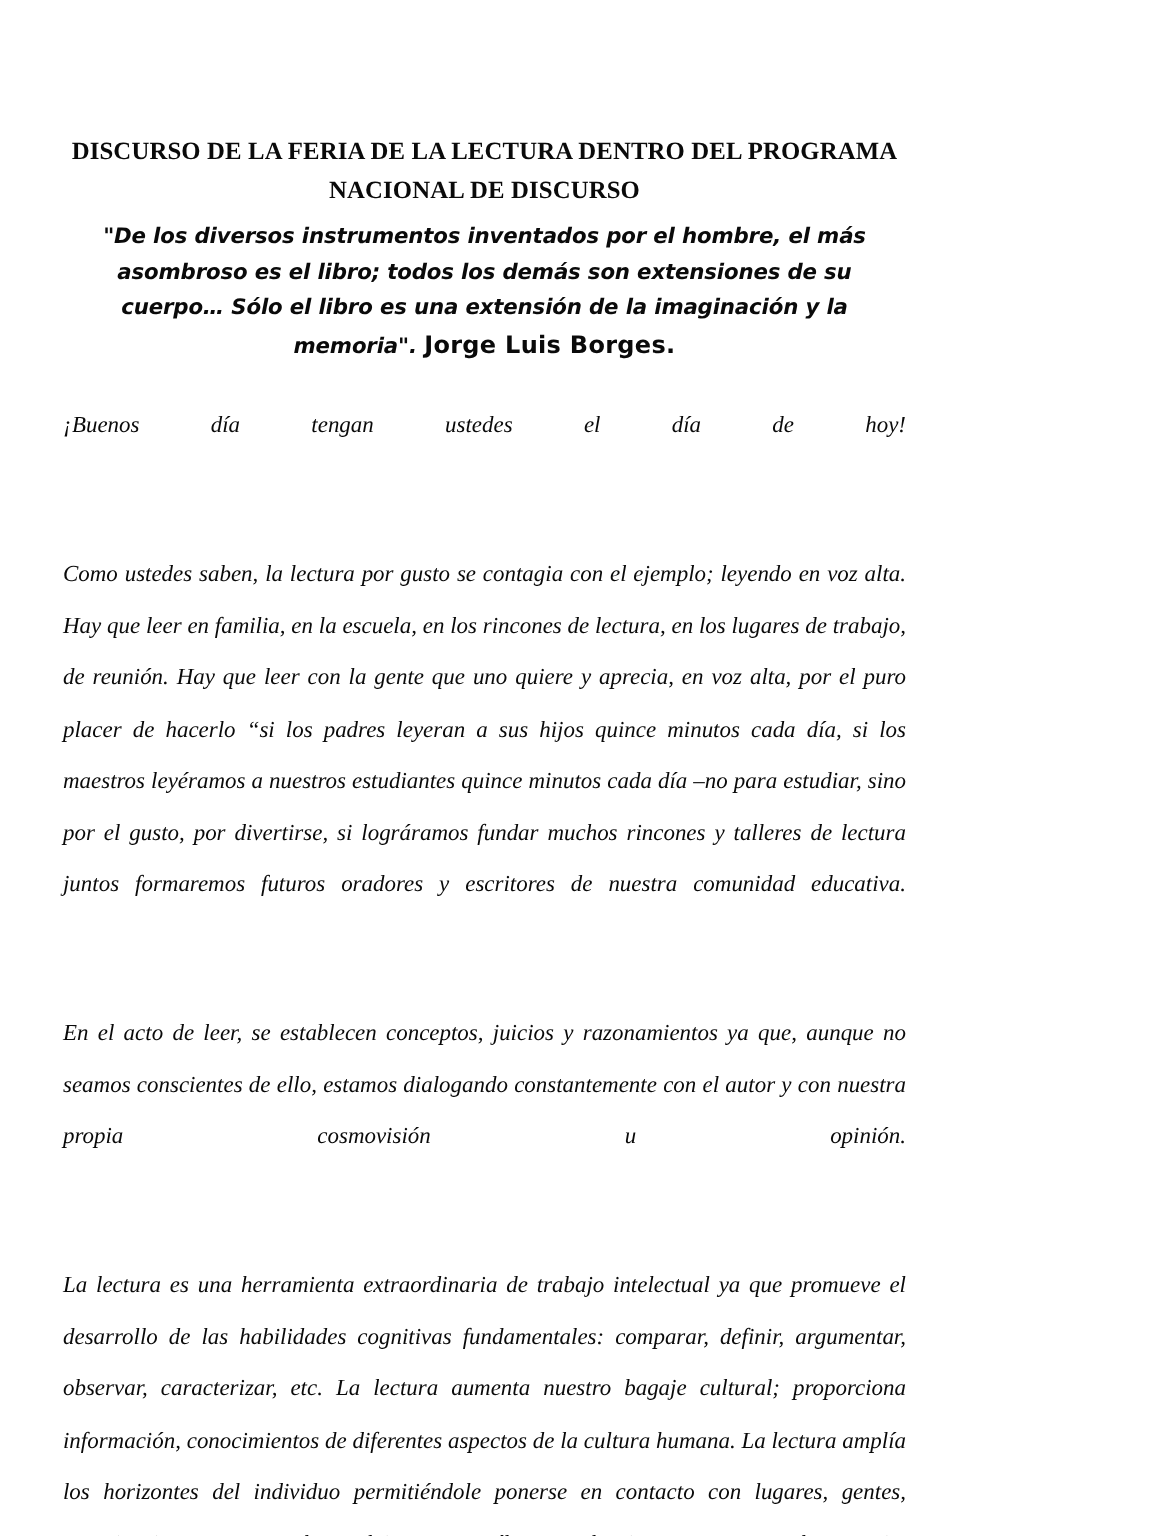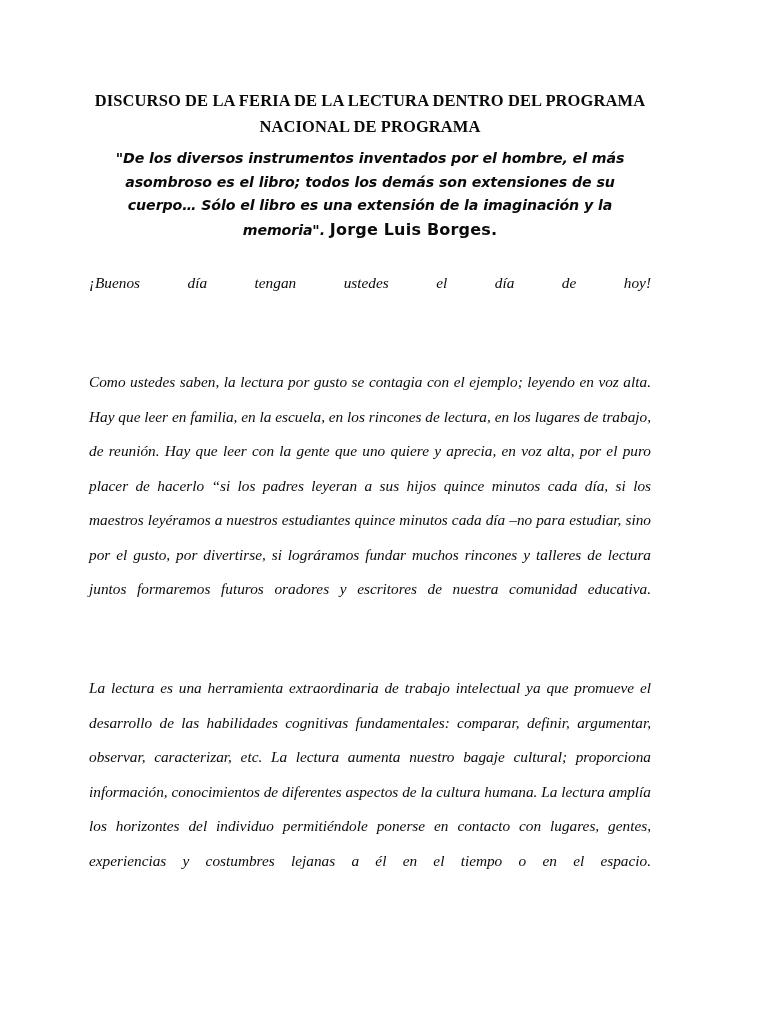--- a/index.html
+++ b/index.html
@@ -17,21 +17,21 @@
     color: #0a0a0a;
     -webkit-font-smoothing: antialiased;
   }
 
   .page {
     position: relative;
     width: 768px;
     height: 844px;
     background: #ffffff;
     box-sizing: border-box;
-    padding: 88px 103px 0 89px;
+    padding: 88px 103px 0 42px;
   }
 
   .doc-body {
     width: 562px;
   }
 
   
   .doc-title {
     font-family: "Liberation Serif", "DejaVu Serif", serif;
     font-weight: 700;
@@ -98,29 +98,30 @@
   }
 </style>
 </head>
 <body>
 
 <div class="page">
   <div class="doc-body">
 
     <h1 class="doc-title">
       <span class="title-line">DISCURSO DE LA FERIA DE LA LECTURA DENTRO DEL PROGRAMA</span>
-      <span class="title-line">NACIONAL DE PROGRAMA</span>
+      <span class="title-line">NACIONAL DE DISCURSO</span>
     </h1>
 
     <p class="epigraph"><span>"De los diversos instrumentos inventados por el hombre, el más asombroso es el libro; todos los demás son extensiones de su cuerpo… Sólo el libro es una extensión de la imaginación y la memoria".</span> <span class="attribution">Jorge Luis Borges.</span></p>
 
     <div class="greeting-block">
       <p class="para">¡Buenos día tengan ustedes el día de hoy!</p>
 
     </div>
 
     <p class="para spaced">Como ustedes saben, la lectura por gusto se contagia con el ejemplo; leyendo en voz alta. Hay que leer en familia, en la escuela, en los rincones de lectura, en los lugares de trabajo, de reunión. Hay que leer con la gente que uno quiere y aprecia, en voz alta, por el puro placer de hacerlo “si los padres leyeran a sus hijos quince minutos cada día, si los maestros leyéramos a nuestros estudiantes quince minutos cada día –no para estudiar, sino por el gusto, por divertirse, si lográramos fundar muchos rincones y talleres de lectura juntos formaremos futuros oradores y escritores de nuestra comunidad educativa.</p>
 
+    <p class="para spaced">En el acto de leer, se establecen conceptos, juicios y razonamientos ya que, aunque no seamos conscientes de ello, estamos dialogando constantemente con el autor y con nuestra propia cosmovisión u opinión.</p>
 
     <p class="para spaced">La lectura es una herramienta extraordinaria de trabajo intelectual ya que promueve el desarrollo de las habilidades cognitivas fundamentales: comparar, definir, argumentar, observar, caracterizar, etc. La lectura aumenta nuestro bagaje cultural; proporciona información, conocimientos de diferentes aspectos de la cultura humana. La lectura amplía los horizontes del individuo permitiéndole ponerse en contacto con lugares, gentes, experiencias y costumbres lejanas a él en el tiempo o en el espacio.</p>
 
   </div>
 </div>
 
 </body></html>

